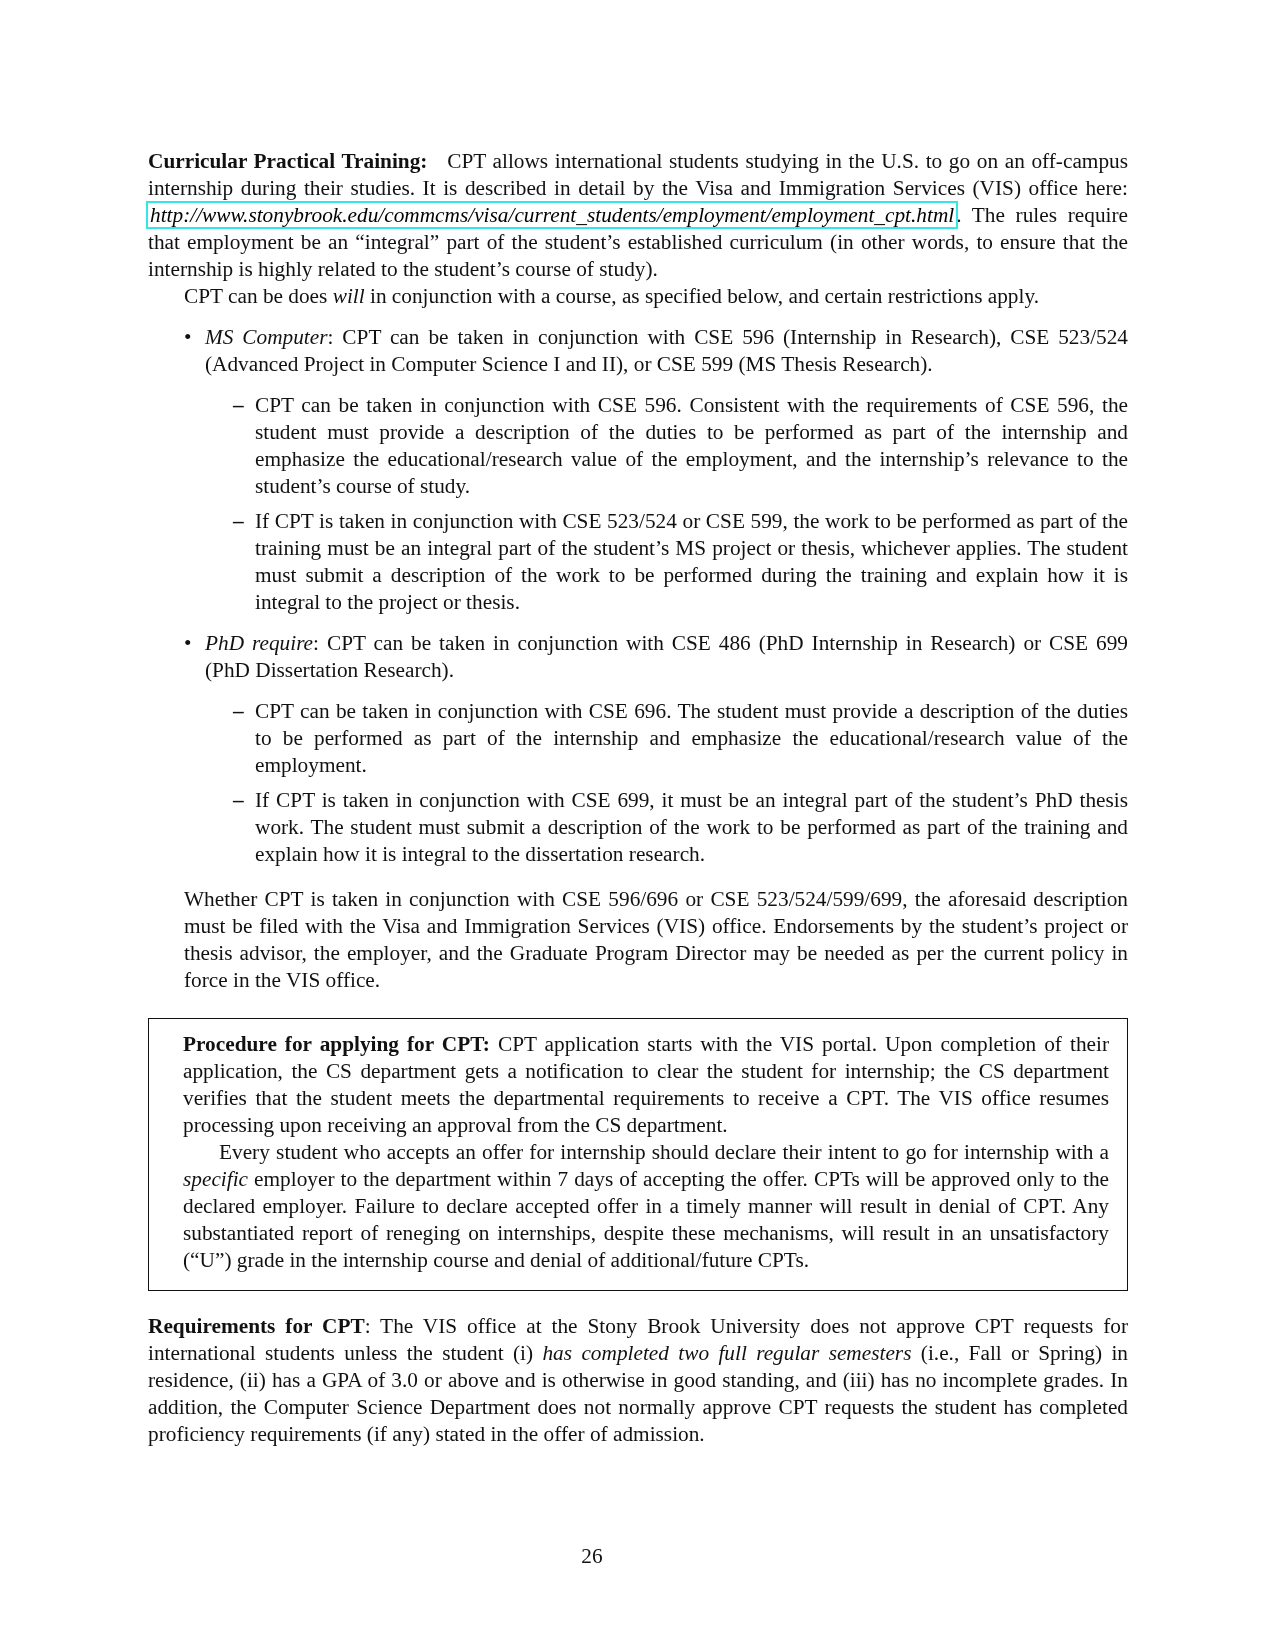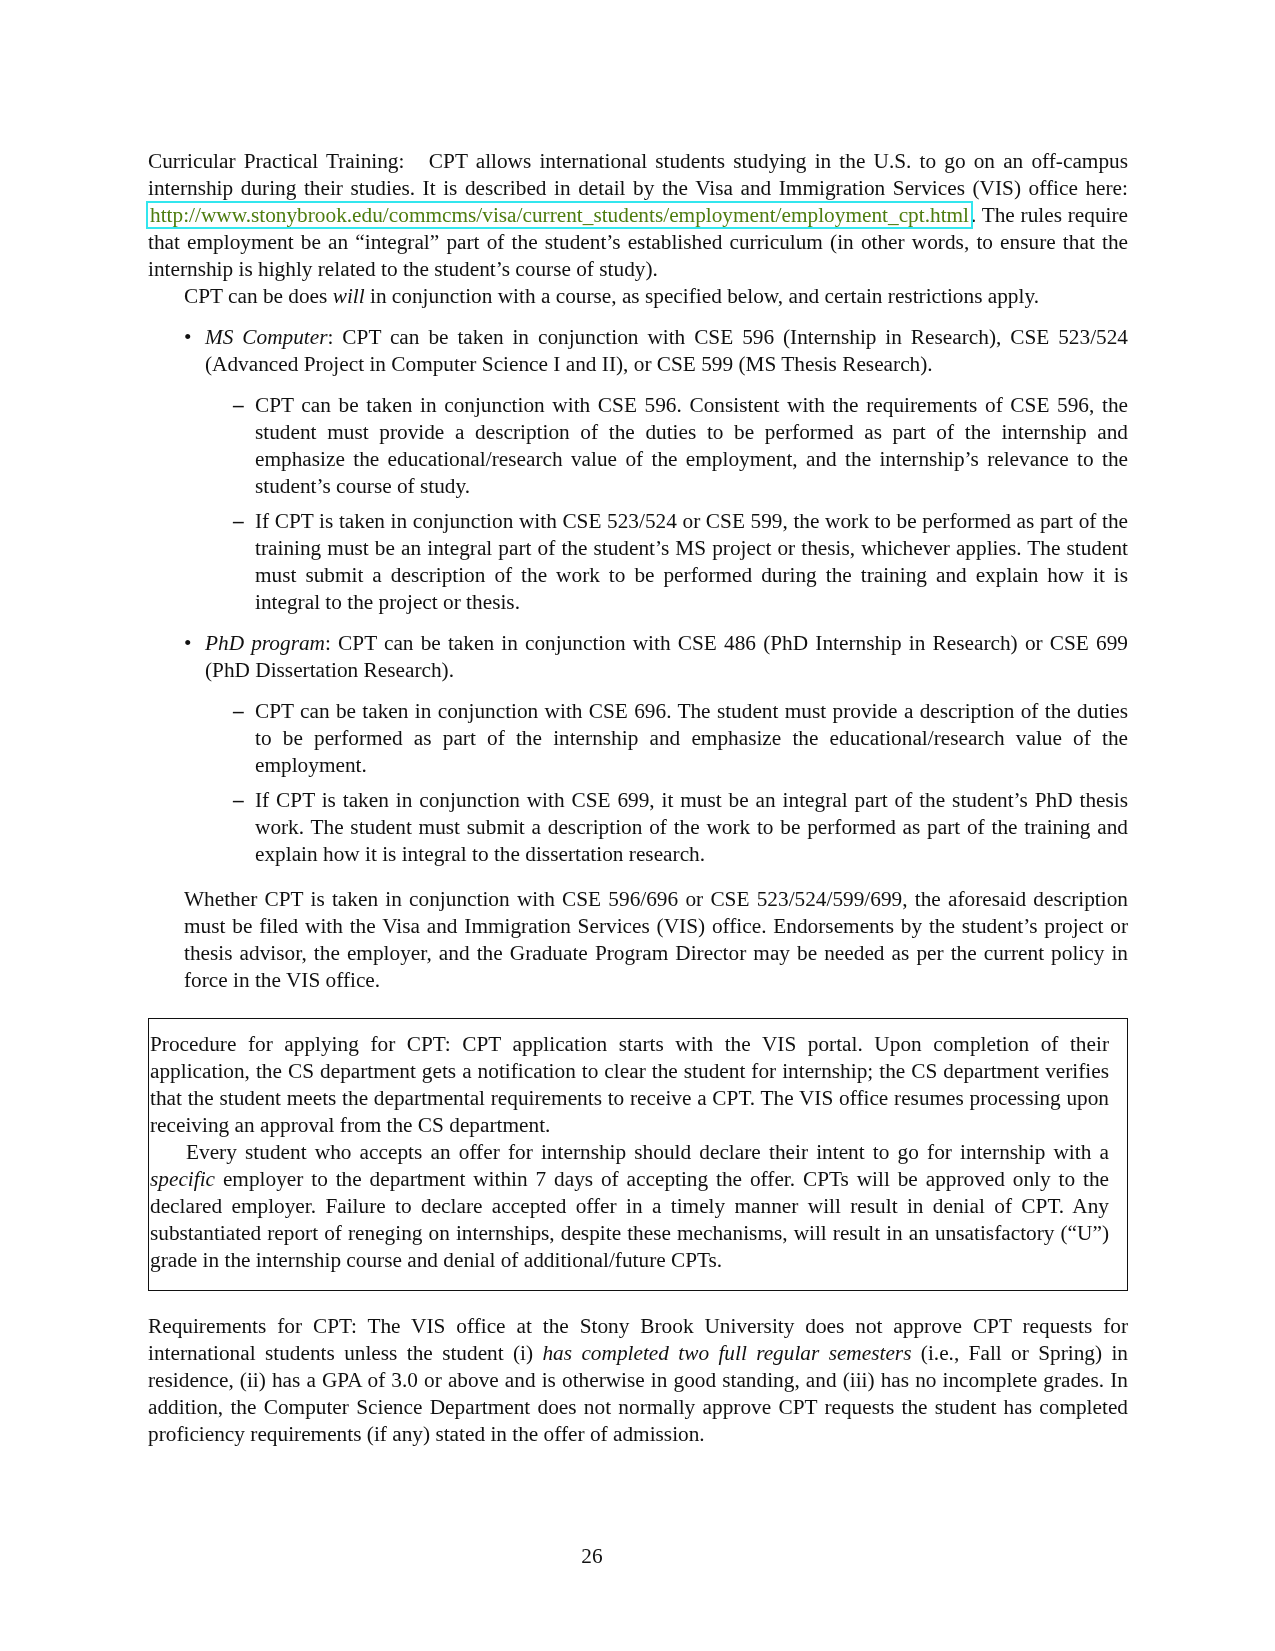--- a/index.html
+++ b/index.html
@@ -6,40 +6,41 @@
     body {
       width: 1275px; height: 1651px; position: relative; overflow: hidden;
       font-family: "Liberation Serif", "DejaVu Serif", serif;
       color: #111111;
       font-size: 21.3px;
       line-height: 27px;
     }
     .page { position: absolute; left: 148px; top: 148px; width: 980px; }
     p { margin: 0; text-align: justify; }
     .indent { text-indent: 36px; }
-    b { font-weight: normal; }
+    b { font-weight: bold; }
     i { font-style: italic; }
     .link {
+      font-style: italic;
       outline: 2px solid #33e6ee;
       outline-offset: 0px;
-      color: #4d7c0f;
+      color: #000000;
       text-decoration: none;
       padding: 0 2px;
     }
     ul.bullets { list-style: none; margin: 14px 0 0 0; padding: 0; }
     ul.bullets > li { position: relative; padding-left: 57px; margin-bottom: 14px; text-align: justify; }
     ul.bullets > li > .bullet { position: absolute; left: 36px; top: 0; }
     ul.dashes { list-style: none; margin: 14px 0 0 0; padding: 0; }
     ul.dashes > li { position: relative; padding-left: 50px; margin-bottom: 8px; text-align: justify; }
     ul.dashes > li > .dash { position: absolute; left: 28px; top: 0; font-weight: bold; }
     .para-gap { margin-top: 18px; margin-left: 36px; }
     .box {
       margin-top: 24px;
       border: 1.5px solid #111;
-      padding: 12px 18px 16px 1px;
+      padding: 12px 18px 16px 34px;
     }
     .page-number { position: absolute; top: 1543px; left: 0; width: 1184px; text-align: center; }
   </style>
 </head>
 <body>
 
 <div class="page">
 
   <p><b>Curricular Practical Training:</b>&nbsp;&nbsp; <span>CPT allows international students studying in the U.S. to go on an off-campus internship during their studies.  It is described in detail by the Visa and Immigration Services (VIS) office here: </span><a class="link">http://www.stonybrook.edu/commcms/visa/current_students/employment/employment_cpt.html</a><span>. The rules require that employment be an “integral” part of the student’s established curriculum (in other words, to ensure that the internship is highly related to the student’s course of study).</span></p>
 
@@ -49,21 +50,21 @@
     <li>
       <span class="bullet">•</span>
       <i>MS Computer</i><span>: CPT can be taken in conjunction with CSE 596 (Internship in Research), CSE 523/524 (Advanced Project in Computer Science I and II), or CSE 599 (MS Thesis Research).</span>
       <ul class="dashes">
         <li><span class="dash">–</span><span>CPT can be taken in conjunction with CSE 596.  Consistent with the requirements of CSE 596, the student must provide a description of the duties to be performed as part of the internship and emphasize the educational/research value of the employment, and the internship’s relevance to the student’s course of study.</span></li>
         <li><span class="dash">–</span><span>If CPT is taken in conjunction with CSE 523/524 or CSE 599, the work to be performed as part of the training must be an integral part of the student’s MS project or thesis, whichever applies. The student must submit a description of the work to be performed during the training and explain how it is integral to the project or thesis.</span></li>
       </ul>
     </li>
     <li>
       <span class="bullet">•</span>
-      <i>PhD program</i><span>: CPT can be taken in conjunction with CSE 486 (PhD Internship in Research) or CSE 699 (PhD Dissertation Research).</span>
+      <i>PhD require</i><span>: CPT can be taken in conjunction with CSE 486 (PhD Internship in Research) or CSE 699 (PhD Dissertation Research).</span>
       <ul class="dashes">
         <li><span class="dash">–</span><span>CPT can be taken in conjunction with CSE 696.  The student must provide a description of the duties to be performed as part of the internship and emphasize the educational/research value of the employment.</span></li>
         <li><span class="dash">–</span><span>If CPT is taken in conjunction with CSE 699, it must be an integral part of the student’s PhD thesis work.  The student must submit a description of the work to be performed as part of the training and explain how it is integral to the dissertation research.</span></li>
       </ul>
     </li>
   </ul>
 
   <p class="para-gap">Whether CPT is taken in conjunction with CSE 596/696 or CSE 523/524/599/699, the aforesaid description must be filed with the Visa and Immigration Services (VIS) office. Endorsements by the student’s project or thesis advisor, the employer, and the Graduate Program Director may be needed as per the current policy in force in the VIS office.</p>
 
   <div class="box">

